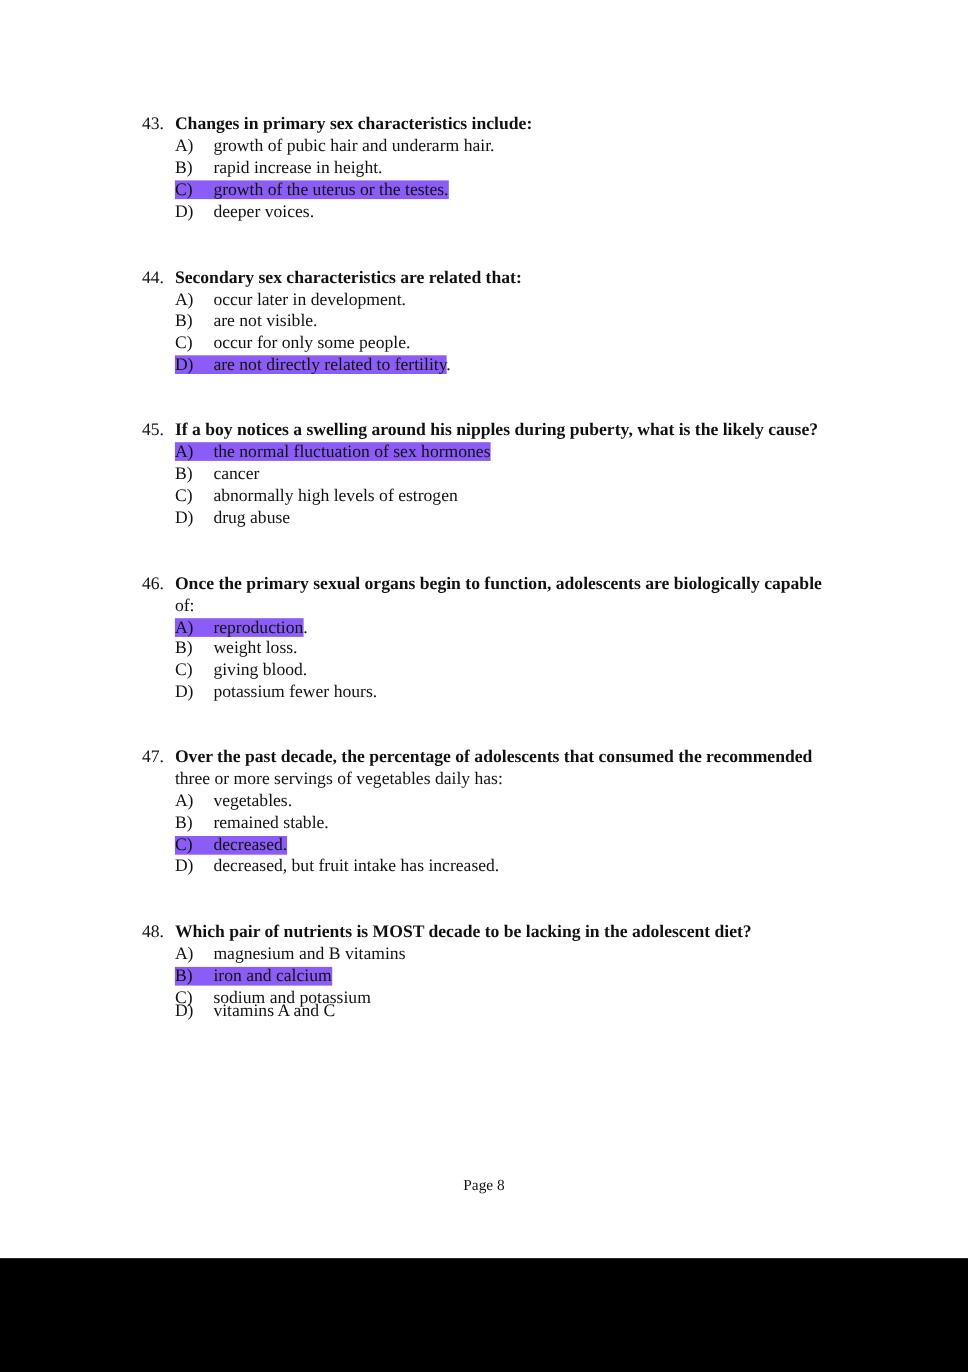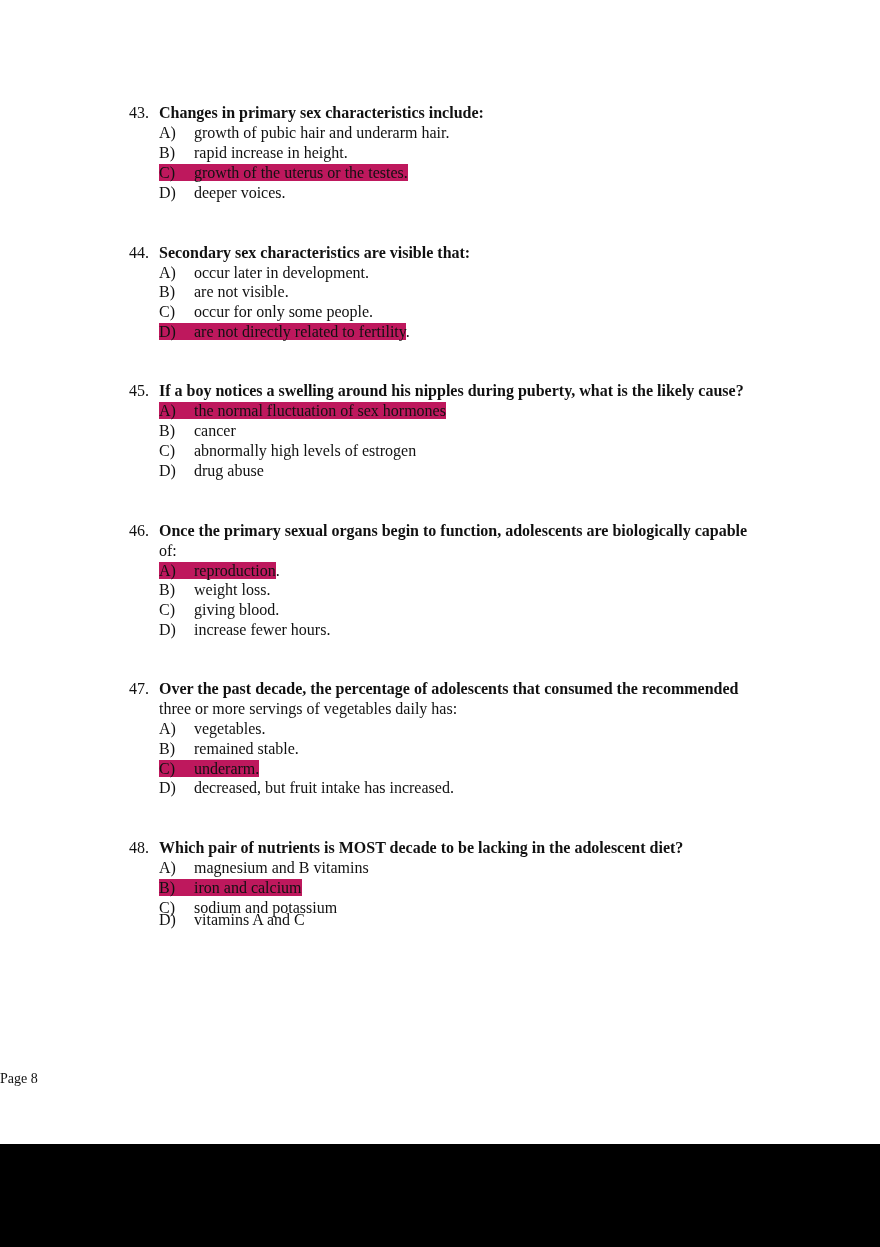--- a/index.html
+++ b/index.html
@@ -10,22 +10,22 @@
   .page {
     position: absolute; left: 0; top: 0; width: 880px; height: 1144px; background: #ffffff;
   }
   .question { position: absolute; left: 0; width: 880px; }
   .q-line { position: absolute; left: 129px; font-size: 16px; line-height: 20px; white-space: nowrap; }
   .q-num { position: absolute; left: 0; top: 0; }
   .q-text { position: absolute; left: 30px; top: 0; white-space: nowrap; font-weight: bold; }
   .q-cont { position: absolute; left: 159px; font-size: 16px; line-height: 20px; white-space: nowrap; }
   .opt { position: absolute; left: 159px; font-size: 16px; line-height: 20px; white-space: nowrap; }
   .opt .letter { display: inline-block; width: 35px; }
-  .opt.correct .hl { background: #be185d; margin-top: 40px; }
-  .footer { position: absolute; top: 1071px; left: 0; width: 880px; font-size: 14px; }
+  .opt.correct .hl { background: #8b5cf6; margin-top: 40px; }
+  .footer { position: absolute; top: 1071px; left: 0; width: 880px; text-align: center; font-size: 14px; }
   .black-band { position: absolute; left: 0; top: 1144px; width: 880px; height: 103px; background: #000; }
 </style>
 </head>
 <body>
 
 <div class="page">
 
   <div class="question" style="top:0">
     <div class="q-line" style="top:103px">
       <span class="q-num">43.</span>
@@ -33,21 +33,21 @@
     </div>
     <div class="opt" style="top:123px"><span class="hl"><span class="letter">A)</span><span>growth of pubic hair and underarm hair.</span></span></div>
     <div class="opt" style="top:143px"><span class="hl"><span class="letter">B)</span><span>rapid increase in height.</span></span></div>
     <div class="opt correct" style="top:163px"><span class="hl"><span class="letter">C)</span><span>growth of the uterus or the testes.</span></span></div>
     <div class="opt" style="top:183px"><span class="hl"><span class="letter">D)</span><span>deeper voices.</span></span></div>
   </div>
 
   <div class="question" style="top:0">
     <div class="q-line" style="top:243px">
       <span class="q-num">44.</span>
-      <span class="q-text">Secondary sex characteristics are visible that:</span>
+      <span class="q-text">Secondary sex characteristics are related that:</span>
     </div>
     <div class="opt" style="top:263px"><span class="hl"><span class="letter">A)</span><span>occur later in development.</span></span></div>
     <div class="opt" style="top:282px"><span class="hl"><span class="letter">B)</span><span>are not visible.</span></span></div>
     <div class="opt" style="top:302px"><span class="hl"><span class="letter">C)</span><span>occur for only some people.</span></span></div>
     <div class="opt correct" style="top:322px"><span class="hl"><span class="letter">D)</span><span>are not directly related to fertility</span></span><span>.</span></div>
   </div>
 
   <div class="question" style="top:0">
     <div class="q-line" style="top:381px">
       <span class="q-num">45.</span>
@@ -61,32 +61,32 @@
 
   <div class="question" style="top:0">
     <div class="q-line" style="top:521px">
       <span class="q-num">46.</span>
       <span class="q-text">Once the primary sexual organs begin to function, adolescents are biologically capable</span>
     </div>
     <div class="q-cont" style="top:541px">of:</div>
     <div class="opt correct" style="top:561px"><span class="hl"><span class="letter">A)</span><span>reproduction</span></span><span>.</span></div>
     <div class="opt" style="top:580px"><span class="hl"><span class="letter">B)</span><span>weight loss.</span></span></div>
     <div class="opt" style="top:600px"><span class="hl"><span class="letter">C)</span><span>giving blood.</span></span></div>
-    <div class="opt" style="top:620px"><span class="hl"><span class="letter">D)</span><span>increase fewer hours.</span></span></div>
+    <div class="opt" style="top:620px"><span class="hl"><span class="letter">D)</span><span>potassium fewer hours.</span></span></div>
   </div>
 
   <div class="question" style="top:0">
     <div class="q-line" style="top:679px">
       <span class="q-num">47.</span>
       <span class="q-text">Over the past decade, the percentage of adolescents that consumed the recommended</span>
     </div>
     <div class="q-cont" style="top:699px">three or more servings of vegetables daily has:</div>
     <div class="opt" style="top:719px"><span class="hl"><span class="letter">A)</span><span>vegetables.</span></span></div>
     <div class="opt" style="top:739px"><span class="hl"><span class="letter">B)</span><span>remained stable.</span></span></div>
-    <div class="opt correct" style="top:759px"><span class="hl"><span class="letter">C)</span><span>underarm.</span></span></div>
+    <div class="opt correct" style="top:759px"><span class="hl"><span class="letter">C)</span><span>decreased.</span></span></div>
     <div class="opt" style="top:778px"><span class="hl"><span class="letter">D)</span><span>decreased, but fruit intake has increased.</span></span></div>
   </div>
 
   <div class="question" style="top:0">
     <div class="q-line" style="top:838px">
       <span class="q-num">48.</span>
       <span class="q-text">Which pair of nutrients is MOST decade to be lacking in the adolescent diet?</span>
     </div>
     <div class="opt" style="top:858px"><span class="hl"><span class="letter">A)</span><span>magnesium and B vitamins</span></span></div>
     <div class="opt correct" style="top:878px"><span class="hl"><span class="letter">B)</span><span>iron and calcium</span></span></div>

